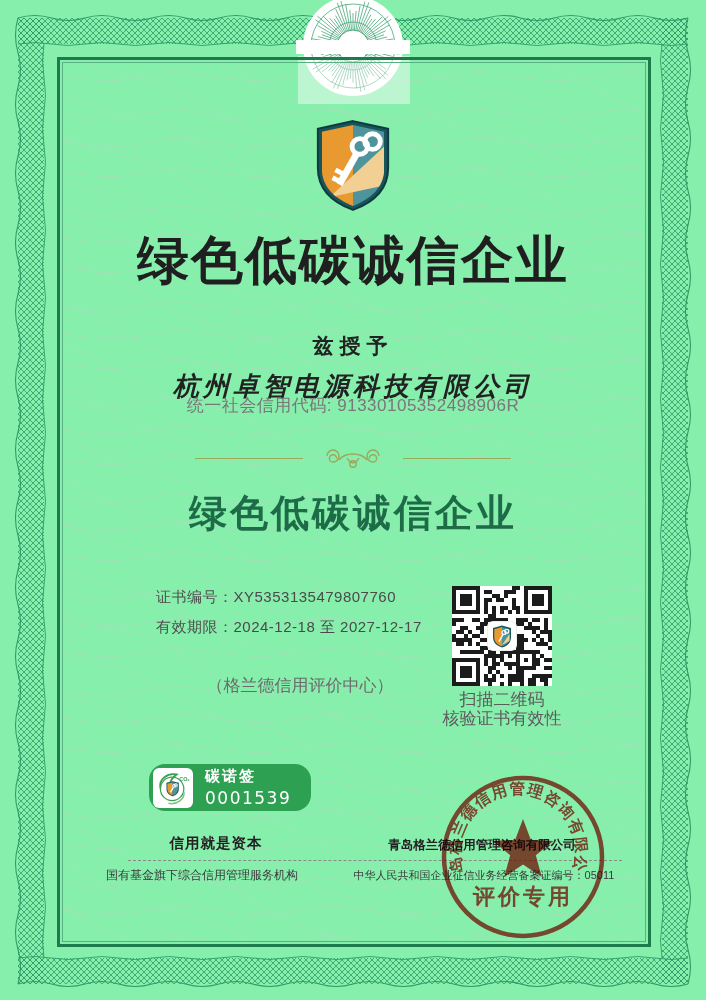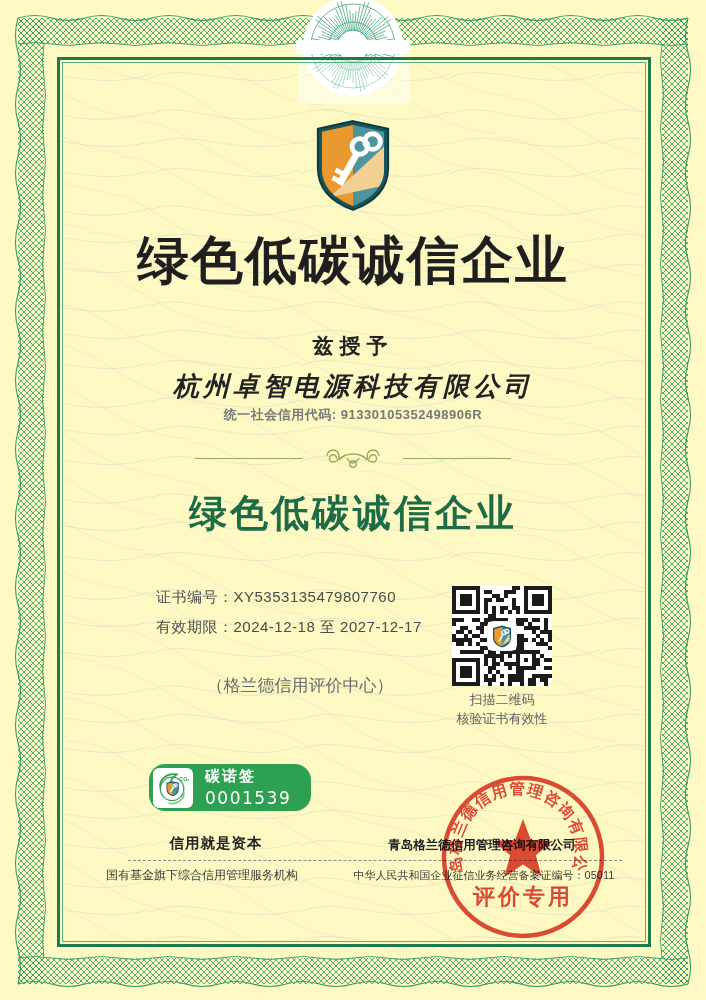--- a/index.html
+++ b/index.html
@@ -1,41 +1,41 @@
 <!DOCTYPE html>
 <html><head>
 <meta charset="utf-8">
 <style>
   html,body{margin:0;padding:0;}
   body{width:706px;height:1000px;background:#ffffff;font-family:"Liberation Sans",sans-serif;position:relative;overflow:hidden;}
-  .page{position:absolute;inset:0;background:#fef9c3;}
+  .page{position:absolute;inset:0;background:#86efac;}
   svg{display:block;}
   .abs{position:absolute;}
   
   #bg-texture{position:absolute;left:0;top:0;}
   #border-svg{position:absolute;left:0;top:0;}
   .inner-frame{position:absolute;left:57px;top:57px;width:588px;height:884px;border:3px solid #1c7a4b;}
   .inner-frame::after{content:"";position:absolute;inset:2px;border:1px solid #57b183;}
   
   .centered{left:0;width:706px;text-align:center;}
   .main-title{top:226px;font-family:"DejaVu Serif","Liberation Serif",serif;font-size:52px;font-weight:bold;color:#1f1f1f;letter-spacing:2px;}
   .award-intro{top:332px;font-size:21px;font-weight:bold;color:#222;letter-spacing:6px;}
   .company-name{top:369px;font-size:26px;font-weight:bold;color:#222;letter-spacing:4px;font-style:italic;}
-  .code-line{top:406px;font-size:13px;color:#787878;letter-spacing:0.5px;font-weight:bold;}
+  .code-line{top:394px;font-size:17px;color:#787878;letter-spacing:0.5px;}
   .divider{top:443px;left:0;width:706px;height:30px;display:flex;align-items:center;justify-content:center;gap:10px;}
   .divider .rule{width:108px;height:0;border-top:1px solid #9aa95a;}
   .award-title{top:488px;font-family:"DejaVu Serif","Liberation Serif",serif;font-size:38px;font-weight:bold;color:#1d6b47;letter-spacing:3px;}
   .details{left:156px;top:588px;font-size:15px;color:#555;}
   .details .row{margin-bottom:11px;letter-spacing:0.5px;}
   .details .lbl{color:#4e4e4e;}
   .details .val{color:#4a4a4a;}
   .issuer-note{left:150px;top:674px;width:300px;text-align:center;font-size:17px;color:#6b6b6b;}
   .qr-wrap{left:452px;top:586px;width:100px;height:100px;background:#fff;}
   .qr-logo{left:488px;top:622px;width:28px;height:28px;background:#fff;border-radius:5px;display:flex;align-items:center;justify-content:center;box-shadow:0 0 0 1px #eee;}
-  .qr-caption{left:438px;top:690px;width:128px;text-align:center;font-size:13px;color:#5c5c5c;line-height:19px;}
+  .qr-caption{left:438px;top:690px;width:128px;text-align:center;font-size:17px;color:#5c5c5c;line-height:19px;}
   
   .badge{left:149px;top:764px;width:162px;height:47px;background:#2ea052;border-radius:16px;display:flex;align-items:center;}
   .badge .tile{width:40px;height:40px;background:#fff;border-radius:6px;margin-left:4px;display:flex;align-items:center;justify-content:center;}
   .badge .txt{margin-left:12px;color:#fff;}
   .badge .txt .name{font-size:15px;font-weight:bold;letter-spacing:2px;}
   .badge .txt .num{font-size:17px;letter-spacing:1.5px;margin-top:2px;font-family:"DejaVu Sans","Liberation Sans",sans-serif;}
   
   .fl-heading{left:116px;top:834px;width:200px;text-align:center;font-size:14.5px;font-weight:bold;color:#222;letter-spacing:1px;}
   .fr-heading{left:376px;top:837px;width:212px;text-align:center;font-size:12.5px;font-weight:bold;color:#222;}
   .dashed-rule{left:128px;top:860px;width:494px;height:0;border-top:1.5px dashed #8a8a8a;}

